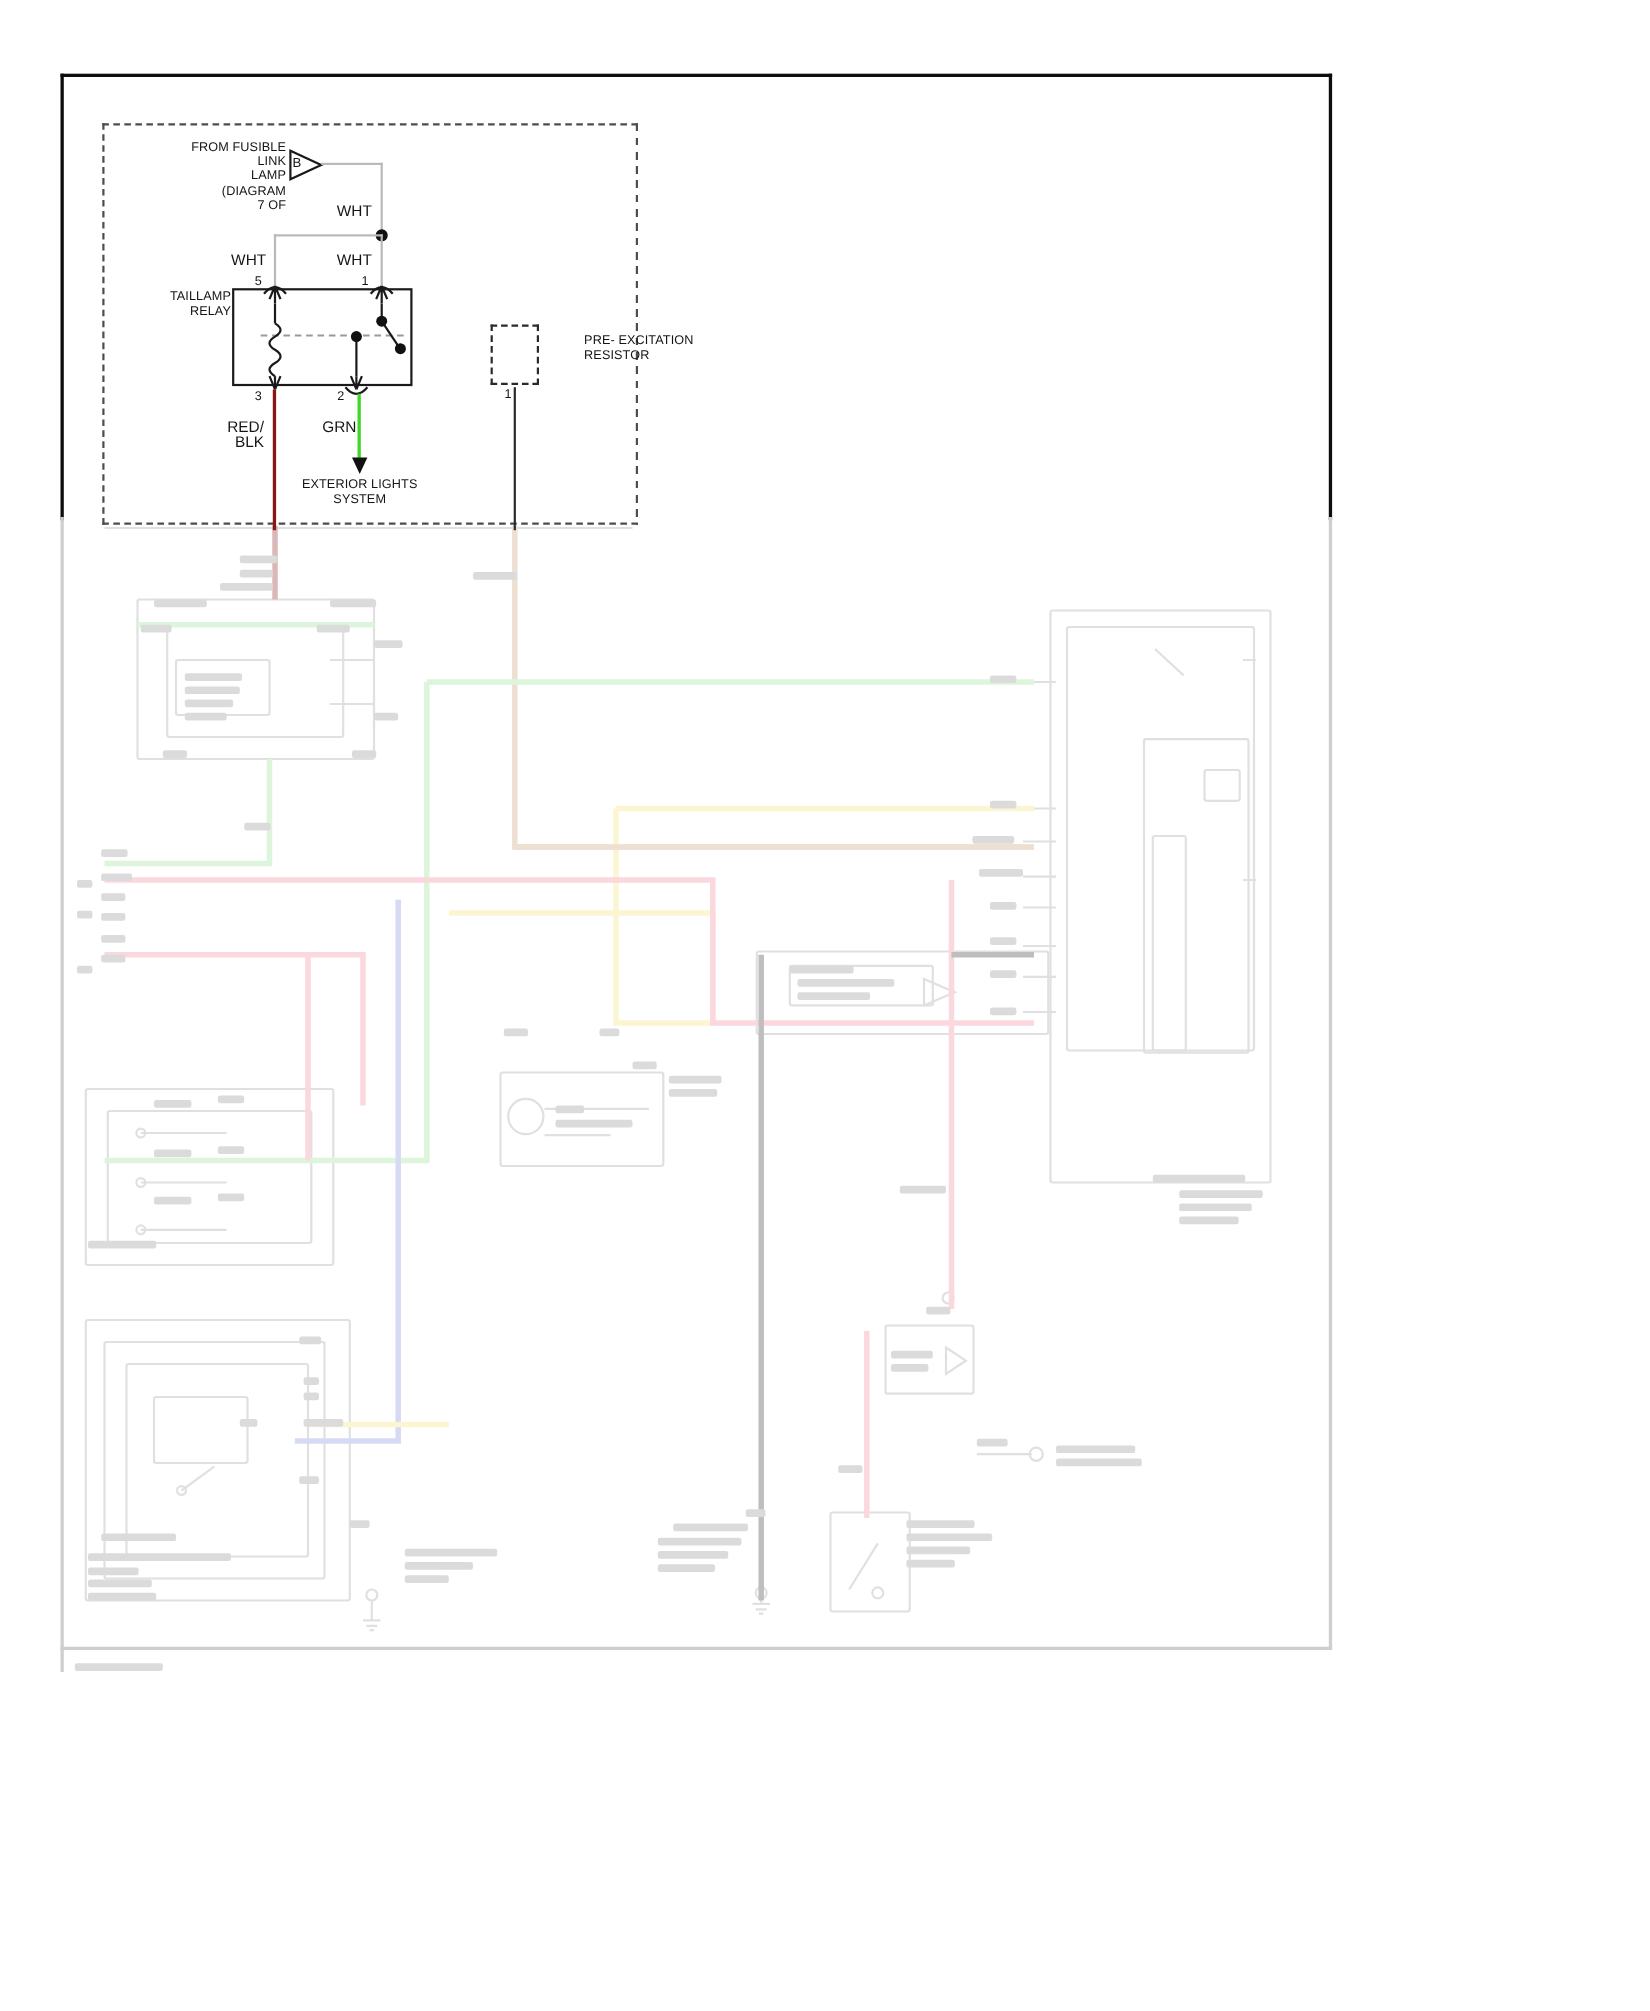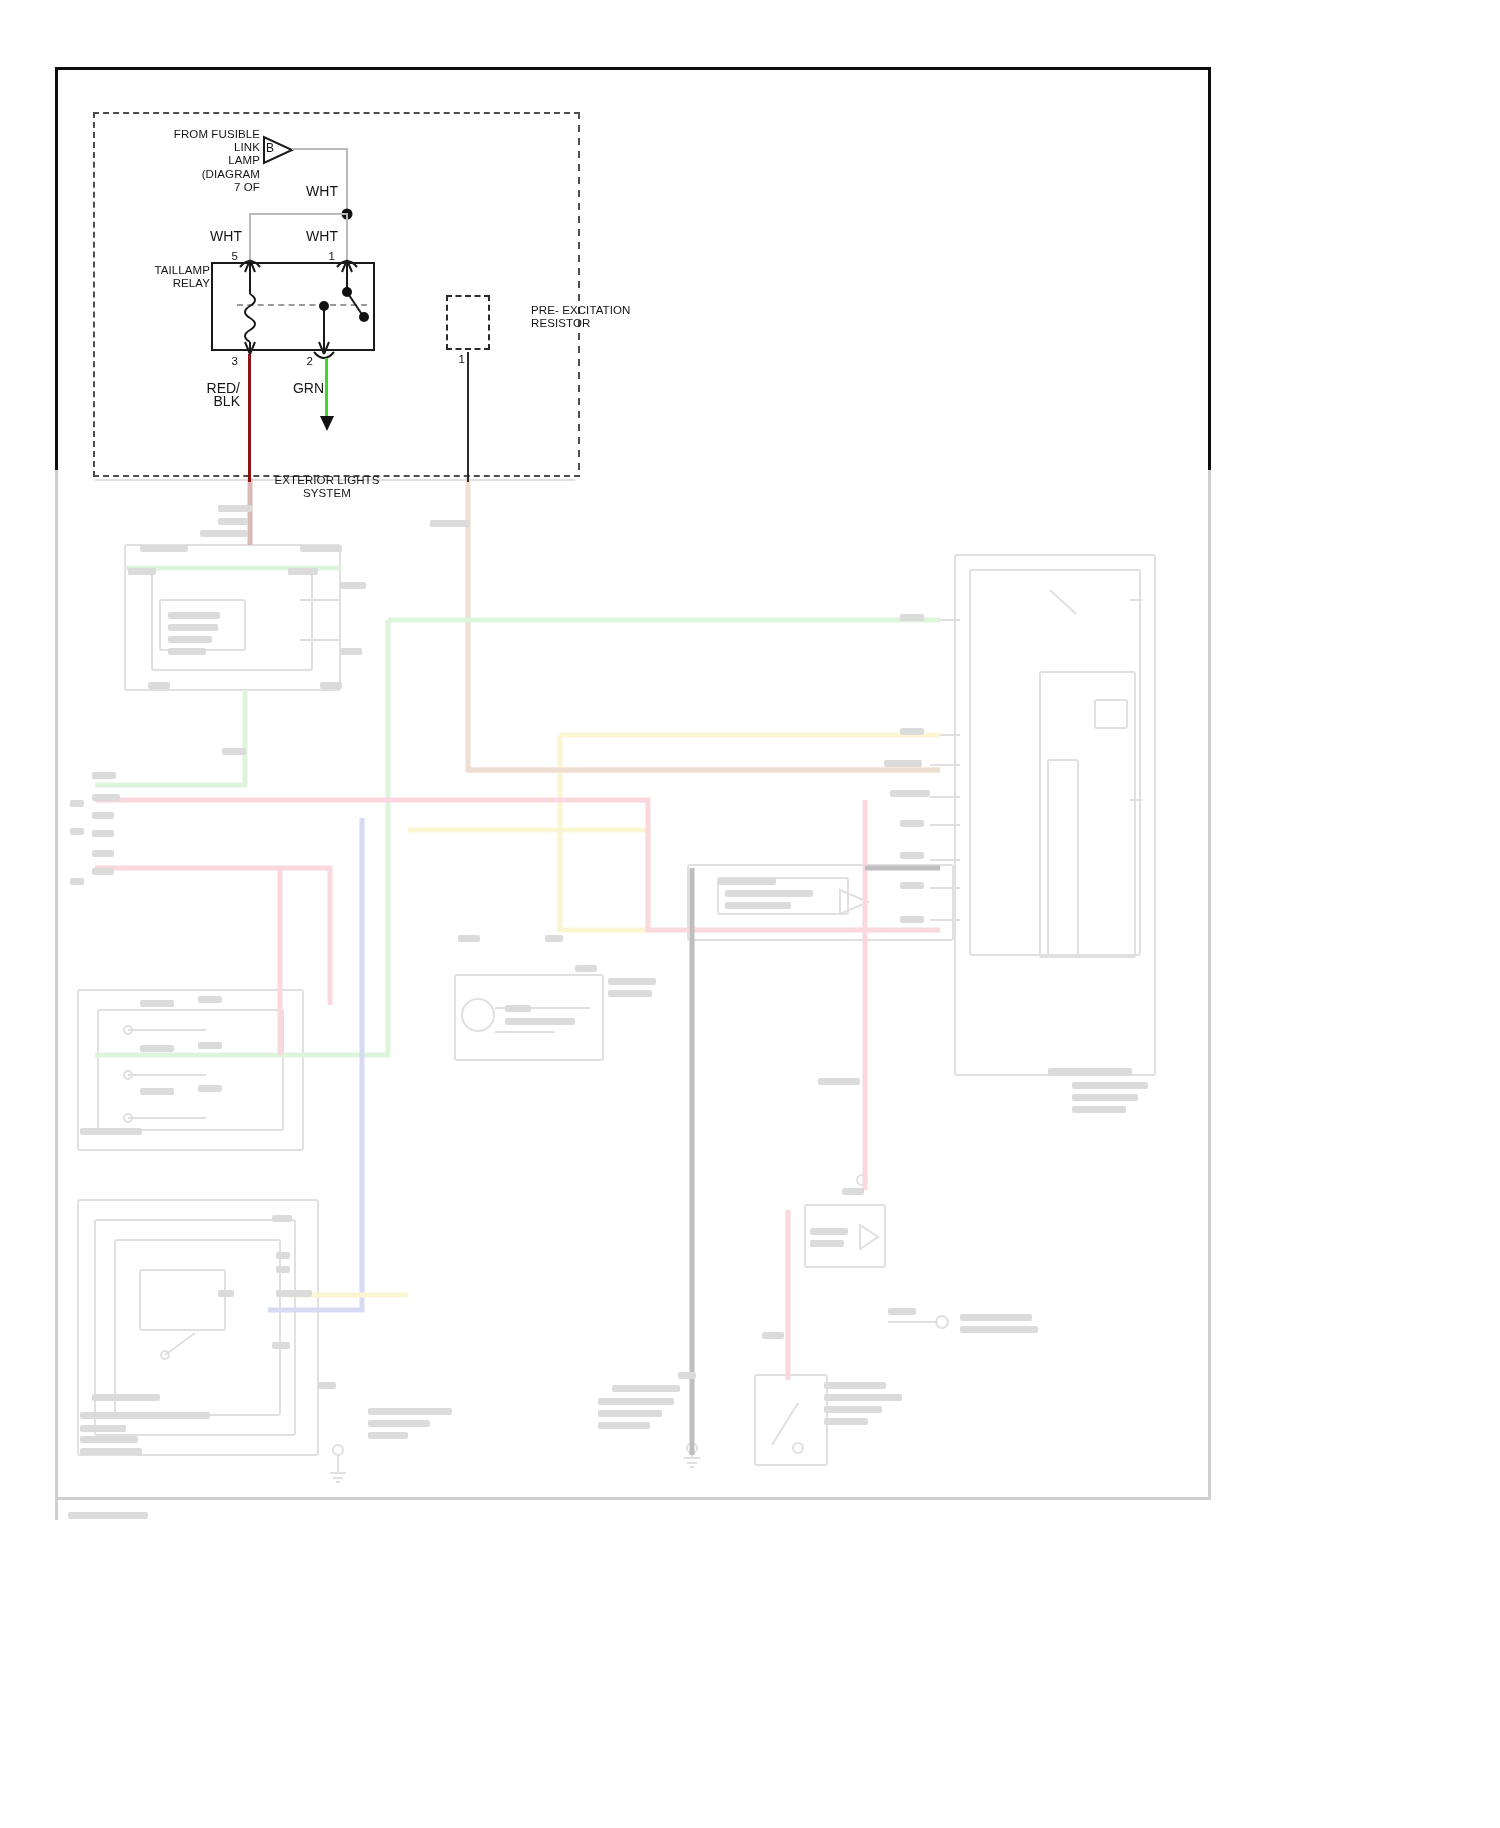--- a/index.html
+++ b/index.html
@@ -119,21 +119,20 @@
     top: 304px;
     width: 110px;
     text-align: left;
     margin-left: 43px;
   }
   #exterior-lights-label {
     left: 262px;
     top: 435px;
     width: 130px;
     text-align: center;
-    margin-top: 39px;
   }
 
   .wirelbl {
     position: absolute;
     font-size: 14px;
     line-height: 13.2px;
     color: #151515;
     text-align: right;
     white-space: pre-line;
   }

